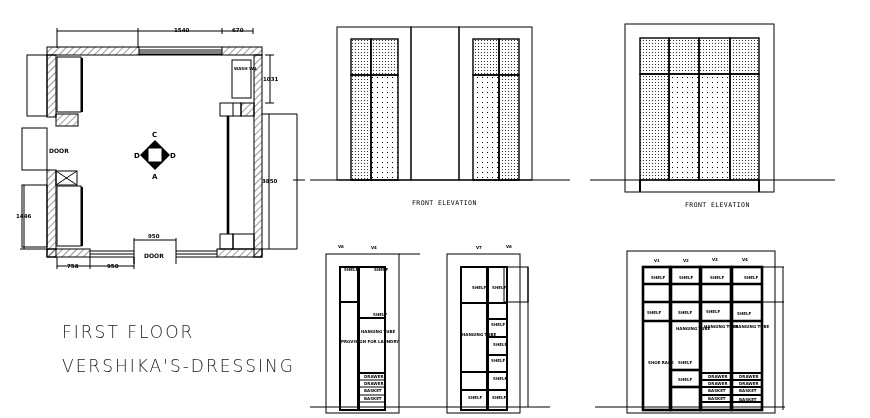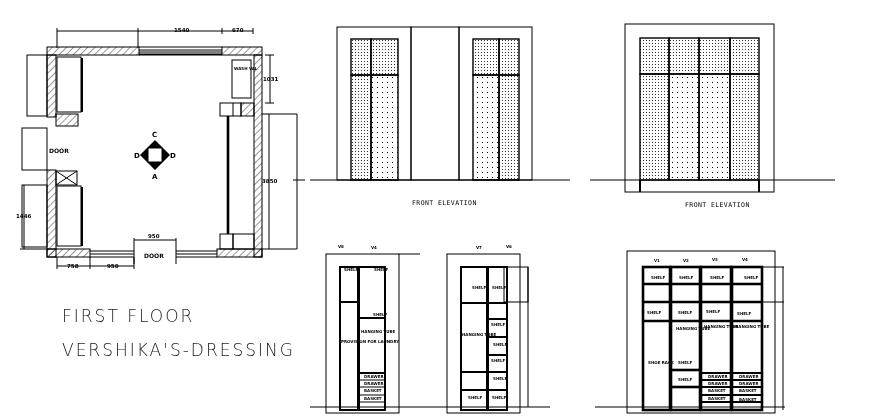--- a/index.html
+++ b/index.html
@@ -280,15 +280,15 @@
     <text class="tiny" x="739" y="378">DRAWER</text>
     <text class="tiny" x="708" y="385">DRAWER</text>
     <text class="tiny" x="739" y="385">DRAWER</text>
     <text class="tiny" x="708" y="392">BASKET</text>
     <text class="tiny" x="739" y="392">BASKET</text>
     <text class="tiny" x="708" y="400">BASKET</text>
     <text class="tiny" x="739" y="401">BASKET</text>
   </g>
 </svg>
 
-<div class="title" style="top:306px;">FIRST FLOOR</div>
-<div class="title" style="top:340px;">VERSHIKA'S-DRESSING</div>
+<div class="title" style="top:322px;">FIRST FLOOR</div>
+<div class="title" style="top:356px;">VERSHIKA'S-DRESSING</div>
 </div>
 
 </body></html>

